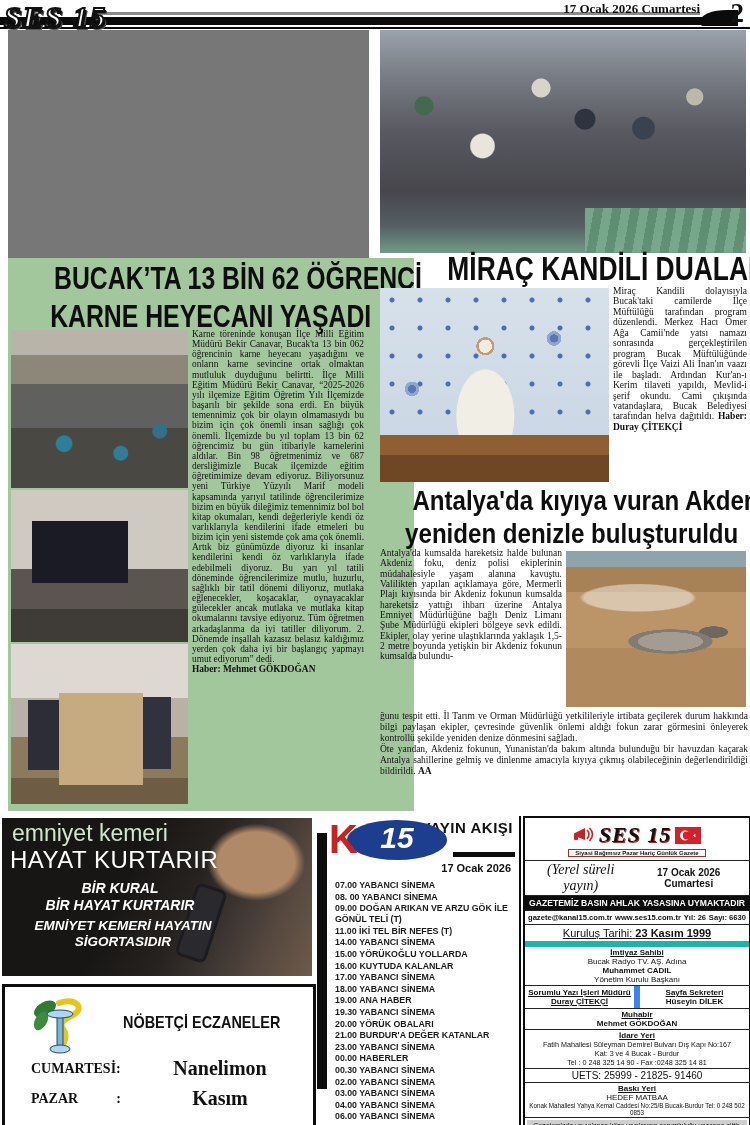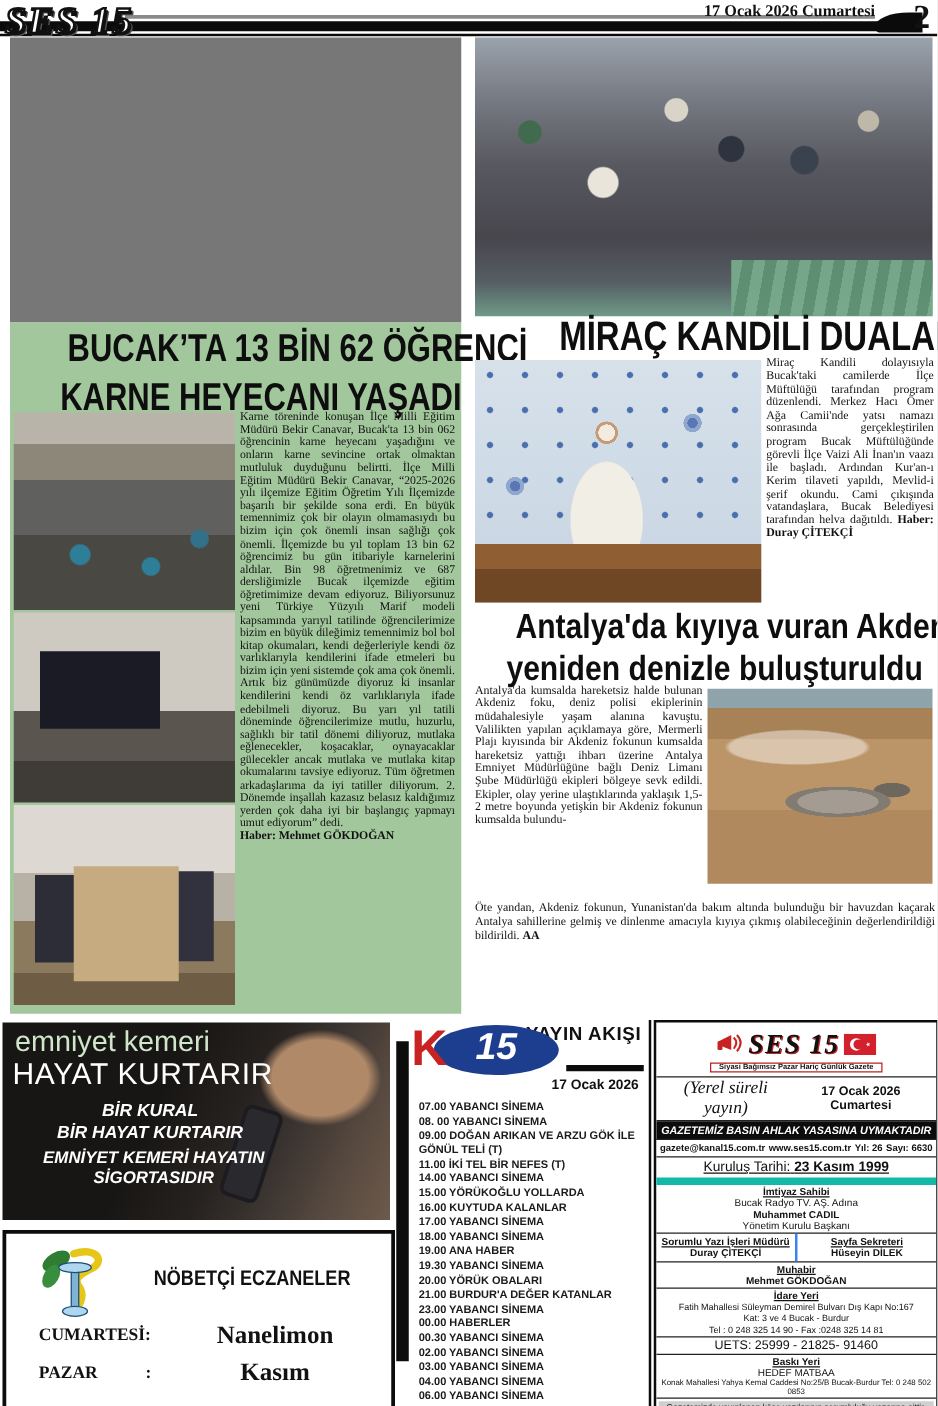--- a/index.html
+++ b/index.html
@@ -12,21 +12,21 @@
      color:#fff;-webkit-text-stroke:2px #111;text-shadow:2px 2px 0 #111,3px 3px 0 #555;}
   #hdr-bar-thin{left:100px;top:12px;width:600px;height:3px;background:#8a8a8a;}
   #hdr-bar-thick{left:0;top:17px;width:706px;height:8px;background:#0b0b0b;}
   #hdr-bar-sub{left:0;top:27px;width:750px;height:2px;background:#0b0b0b;}
   #hdr-date{right:50px;top:1px;font:bold 13px "Liberation Serif",serif;}
   #hdr-swoosh{left:700px;top:10px;width:38px;height:16px;background:#0b0b0b;border-radius:100% 0 0 12% / 100% 0 0 40%;}
   #hdr-page{right:6px;top:-2px;font:bold 27px "Liberation Serif",serif;}
   
   .cond{display:inline-block;font-family:"Liberation Sans",sans-serif;font-weight:900;transform:scaleX(.8);transform-origin:center;white-space:nowrap;color:#0e0e0e;}
   
-  #green-block{left:8px;top:258px;width:361px;height:553px;background:#a3c79d;}
+  #green-block{left:8px;top:258px;width:361px;height:553px;background:#a3c79d;padding-left:45px;}
   #karne-headline{left:0;top:4px;width:100%;text-align:center;line-height:33px;}
   #karne-headline .cond{font-size:31px;}
   #karne-photos{left:3px;top:72px;width:177px;}
   #karne-photos .photo{width:177px;margin-bottom:2px;}
   #karne-body{left:184px;top:71px;width:172px;font-size:9.4px;line-height:10.15px;text-align:justify;}
   #karne-byline{font-weight:bold;}
   
   #photo-classroom-main{left:8px;top:30px;width:361px;height:228px;
     background:
       linear-gradient(#ececе8,#ececе8),
@@ -117,21 +117,21 @@
   #tv-list{left:4px;top:64px;width:180px;margin:0;padding:0;list-style:none;font-weight:bold;font-size:8.8px;line-height:11px;color:#1a1a1a;}
   #tv-list li{margin-bottom:.6px;}
   
   #mast-box{left:523px;top:816px;width:224px;height:309px;border:2px solid #0c0c0c;background:#fff;
      font-family:"Liberation Sans",sans-serif;font-size:8px;text-align:center;overflow:hidden;}
   .mrow{border-bottom:1px solid #222;padding:1px 2px;}
   #mast-logo-wrap{display:flex;align-items:center;justify-content:center;gap:4px;padding-top:3px;}
   #mast-brand{font:italic 900 22px "Liberation Serif",serif;letter-spacing:1px;color:#111;text-shadow:1px 1px 0 #b22;}
   #mast-tagline{font-size:6px;font-weight:bold;background:#fff;border:1px solid #b22;display:inline-block;padding:0 6px;margin:1px 0 2px;}
   #mast-meta{display:flex;justify-content:space-between;align-items:center;padding:1px 4px;border-bottom:1px solid #222;}
-  #mast-ethics{background:#0c0c0c;color:#fff;font-weight:bold;font-size:8.6px;padding:2px 0;border-bottom:1px solid #222;font-style:italic;}
+  #mast-ethics{background:#0c0c0c;color:#fff;font-weight:bold;font-size:8.6px;padding:2px 0;border-bottom:1px solid #222;}
   #mast-contact{display:flex;justify-content:space-between;padding:2px 3px;font-weight:bold;font-size:7.6px;border-bottom:1px solid #222;}
   #mast-founded{padding:2px 0;font-size:11px;border-bottom:6px solid #14b8a6;text-decoration:underline;}
   .sec-title{text-decoration:underline;font-weight:bold;}
   .sec-name{font-weight:bold;}
   #mast-two-col{display:flex;border-bottom:1px solid #222;}
   #mast-two-col>div{flex:1;padding:2px 0;}
   #mast-disclaimer{background:#cfcfcf;font-size:6.8px;padding:2px 1px;margin:2px;}
   .tiny{font-size:6.3px;}
   svg{display:block;}
 </style>
@@ -176,21 +176,21 @@
     <b>Haber: Duray ÇİTEKÇİ</b>
   </div>
 
   <div class="abs" id="fok-headline">
     <span class="cond">Antalya'da kıyıya vuran Akdeniz foku</span><br>
     <span class="cond">yeniden denizle buluşturuldu</span>
   </div>
   <div class="abs" id="fok-col">Antalya'da kumsalda hareketsiz halde bulunan Akdeniz foku, deniz polisi ekiplerinin müdahalesiyle yaşam alanına kavuştu. Valilikten yapılan açıklamaya göre, Mermerli Plajı kıyısında bir Akdeniz fokunun kumsalda hareketsiz yattığı ihbarı üzerine Antalya Emniyet Müdürlüğüne bağlı Deniz Limanı Şube Müdürlüğü ekipleri bölgeye sevk edildi. Ekipler, olay yerine ulaştıklarında yaklaşık 1,5-2 metre boyunda yetişkin bir Akdeniz fokunun kumsalda bulundu-</div>
   <div class="abs photo" id="photo-seal"></div>
   <div class="abs" id="fok-full">
-    <br>
+    <span>ğunu tespit etti. İl Tarım ve Orman Müdürlüğü yetkilileriyle irtibata geçilerek durum hakkında bilgi paylaşan ekipler, çevresinde güvenlik önlemi aldığı fokun zarar görmesini önleyerek kontrollü şekilde yeniden denize dönmesini sağladı.</span><br>
     <span>Öte yandan, Akdeniz fokunun, Yunanistan'da bakım altında bulunduğu bir havuzdan kaçarak Antalya sahillerine gelmiş ve dinlenme amacıyla kıyıya çıkmış olabileceğinin değerlendirildiği bildirildi.</span>
     <b>AA</b>
   </div>
 
   <div class="abs" id="seatbelt-ad">
     <div class="abs" id="buckle"></div>
     <div class="abs" id="ad-line1">emniyet kemeri</div>
     <div class="abs" id="ad-line2">HAYAT KURTARIR</div>
     <div class="abs" id="ad-rule1">
       <span>BİR KURAL</span><br>
@@ -298,21 +298,21 @@
       <span>Kuruluş Tarihi:</span>
       <b>23 Kasım 1999</b>
     </div>
     <div class="mrow">
       <div class="sec-title">İmtiyaz Sahibi</div>
       <div>Bucak Radyo TV. AŞ. Adına</div>
       <div class="sec-name">Muhammet CADIL</div>
       <div>Yönetim Kurulu Başkanı</div>
     </div>
     <div id="mast-two-col">
-      <div style="border-right:2px solid #3b82f6;">
+      <div style="border-right:6px solid #3b82f6;text-decoration:underline;">
         <div class="sec-title">Sorumlu Yazı İşleri Müdürü</div>
         <div class="sec-name">Duray ÇİTEKÇİ</div>
       </div>
       <div>
         <div class="sec-title">Sayfa Sekreteri</div>
         <div class="sec-name">Hüseyin DİLEK</div>
       </div>
     </div>
     <div class="mrow">
       <div class="sec-title">Muhabir</div>

